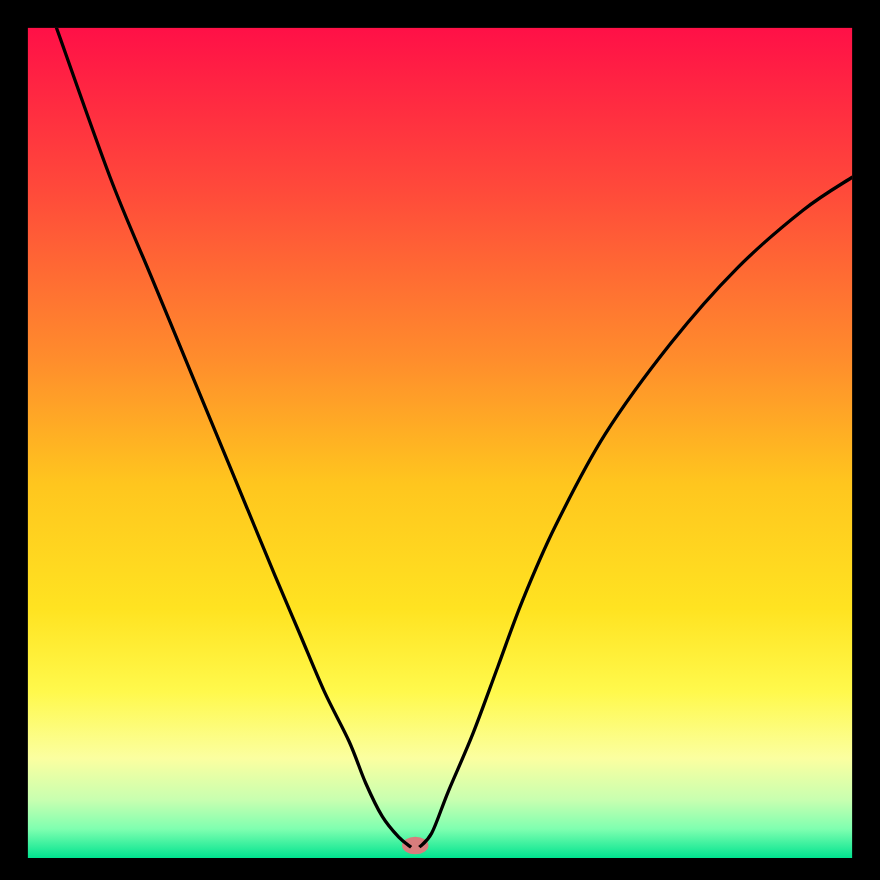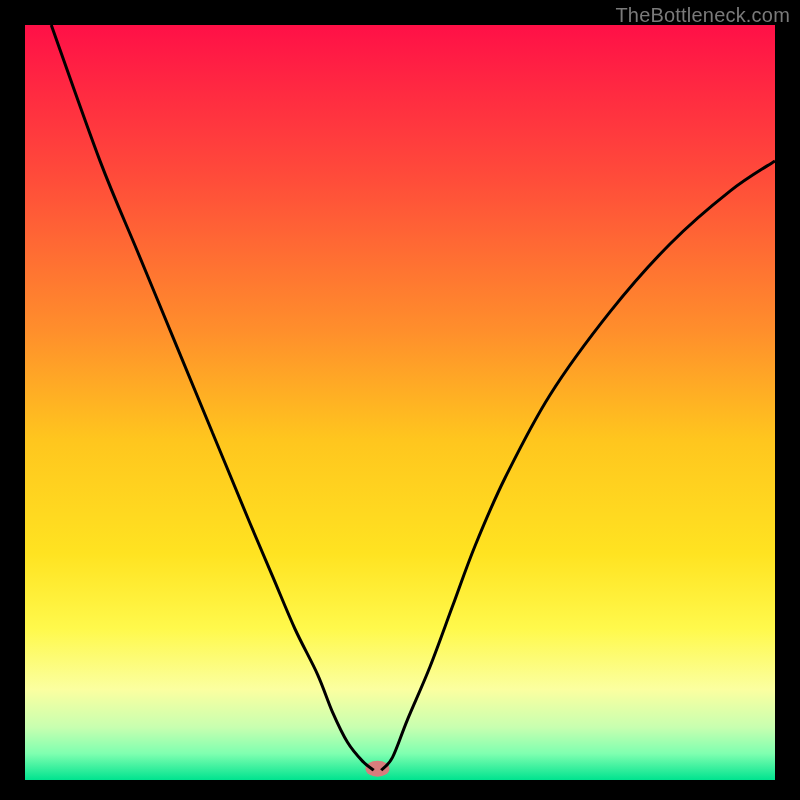--- a/index.html
+++ b/index.html
@@ -61,14 +61,13 @@
             <stop offset="100%" stop-color="#00e38f"></stop>
           </linearGradient>
       </defs>
       <rect id="bg-rect" x="0" y="0" width="750" height="755" fill="url(#bg-grad)"></rect>
       <ellipse id="min-marker" cx="352.5" cy="743.675" rx="12" ry="8" fill="#d87d7d"></ellipse>
       <path id="curve-left" fill="none" stroke="#000" stroke-width="3" d="M 26.250000000000004 0 C 34.375 22.650000000000016, 60.625 98.15000000000009, 75 135.9000000000001 C 89.375 173.6500000000001, 100 196.3, 112.5 226.5 C 125 256.7, 137.5 286.90000000000003, 150 317.1 C 162.5 347.3, 175 377.5, 187.5 407.7 C 200 437.9, 215 474.39166666666665, 225 498.29999999999995 C 235 522.2083333333333, 240 533.5333333333333, 247.5 551.15 C 255 568.7666666666667, 262.5 587.6416666666667, 270 604 C 277.5 620.3583333333333, 286.25 635.4583333333333, 292.5 649.3 C 298.75 663.1416666666667, 302.5 675.7249999999999, 307.5 687.05 C 312.5 698.375, 317.5 709.0708333333333, 322.5 717.25 C 327.5 725.4291666666667, 333.125 731.4691666666666, 337.5 736.125 C 341.875 740.7808333333334, 346.875 743.675, 348.75 745.185"></path>
       <path id="curve-right" fill="none" stroke="#000" stroke-width="3" d="M 356.25 745.185 C 358.125 743.0458333333333, 363.125 740.7808333333334, 367.5 732.35 C 371.875 723.9191666666667, 376.25 709.7, 382.5 694.6 C 388.75 679.5, 397.5 660.625, 405 641.75 C 412.5 622.875, 419.99999999999994 601.4833333333333, 427.49999999999994 581.35 C 434.99999999999994 561.2166666666667, 441.25 542.3416666666667, 450 520.95 C 458.75 499.5583333333334, 467.5 478.1666666666667, 480 453 C 492.5 427.8333333333333, 507.5 397.6333333333333, 525 369.95 C 542.5 342.26666666666665, 565 312.0666666666666, 585 286.9 C 605 261.73333333333335, 625 239.08333333333337, 645 218.95000000000005 C 665 198.81666666666672, 687.5 179.9416666666667, 705 166.10000000000002 C 722.5 152.25833333333335, 742.5 140.93333333333342, 750 135.9000000000001"></path>
     </svg>
   </div>
 
-  <div class="watermark">TheBottleneck.com</div>
 </div>
 
 </body></html>

